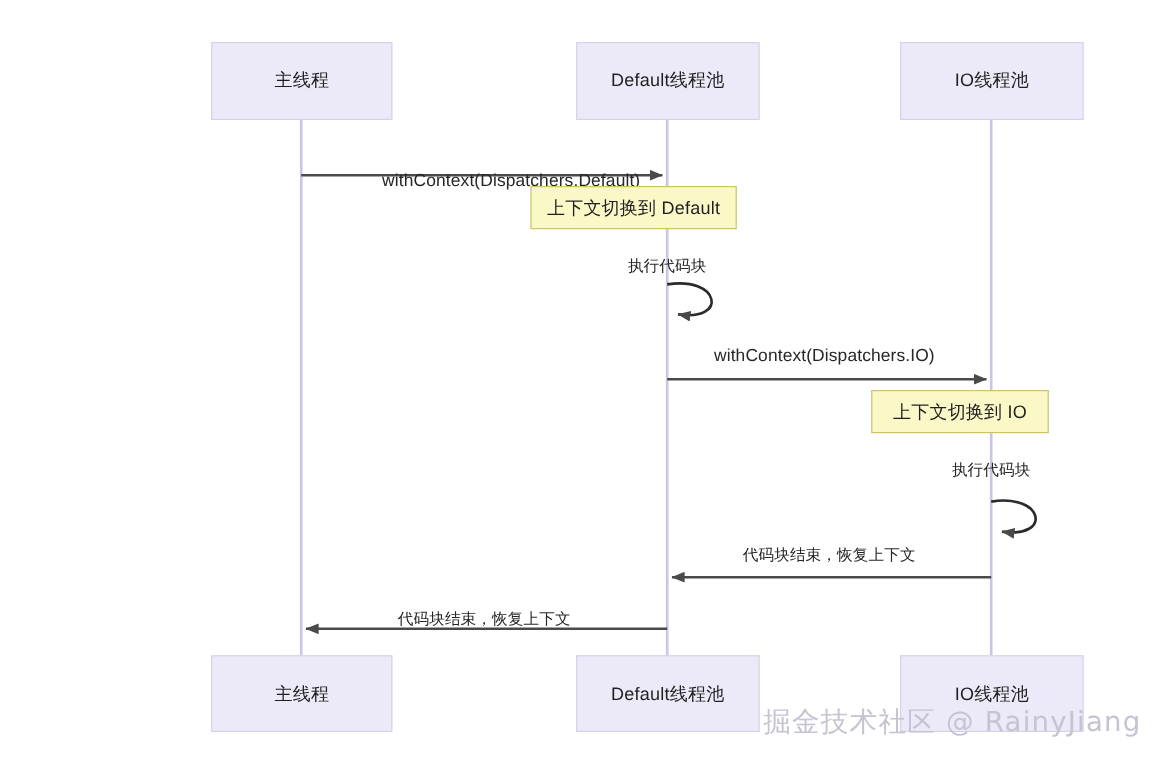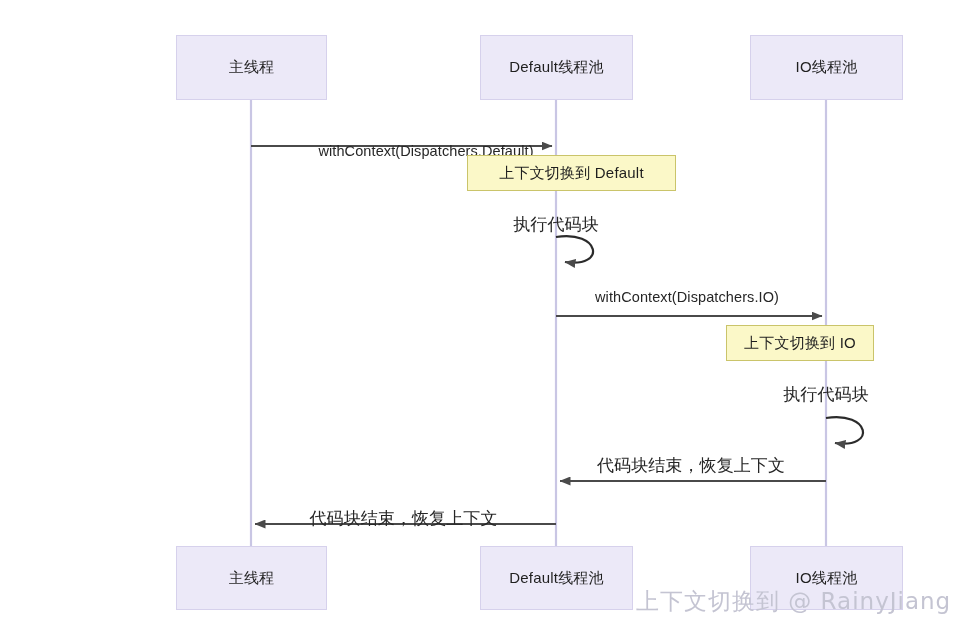--- a/index.html
+++ b/index.html
@@ -52,21 +52,21 @@
   }
   .msg-label {
     position: absolute;
     color: #262626;
     font-size: 14.5px;
     white-space: nowrap;
     text-align: center;
     letter-spacing: 0.1px;
   }
   .msg-label.cn {
-    font-size: 17px;
+    font-size: 13px;
   }
   .watermark {
     position: absolute;
     color: #c4c4d2;
     font-size: 23px;
     white-space: nowrap;
     letter-spacing: 1px;
     font-family: "DejaVu Sans", "Liberation Sans", sans-serif;
   }
 </style>
@@ -121,35 +121,35 @@
   <div class="msg-label cn" style="left:496px; top:213px; width:120px;">执行代码块</div>
 
   <div class="msg-label" style="left:556px; top:289px; width:262px;">withContext(Dispatchers.IO)</div>
 
   <div class="msg-label cn" style="left:766px; top:383px; width:120px;">执行代码块</div>
 
   <div class="msg-label cn" style="left:556px; top:454px; width:270px;">代码块结束，恢复上下文</div>
 
   <div class="msg-label cn" style="left:251px; top:507px; width:305px;">代码块结束，恢复上下文</div>
 
-  <div class="note-box" style="left:467px; top:155px; width:209px; height:36px;">
+  <div class="note-box" style="left:442px; top:155px; width:172px; height:36px;">
     <span>上下文切换到 Default</span>
   </div>
 
   <div class="note-box" style="left:726px; top:325px; width:148px; height:36px;">
     <span>上下文切换到 IO</span>
   </div>
 
   <div class="participant-box" style="left:176px; top:546px; width:151px; height:64px;">
     <span>主线程</span>
   </div>
 
   <div class="participant-box" style="left:480px; top:546px; width:153px; height:64px;">
     <span>Default线程池</span>
   </div>
 
   <div class="participant-box" style="left:750px; top:546px; width:153px; height:64px;">
     <span>IO线程池</span>
   </div>
 
-  <div class="watermark" style="left:636px; top:586px;">上下文切换到 @ RainyJiang</div>
+  <div class="watermark" style="left:636px; top:586px;">掘金技术社区 @ RainyJiang</div>
 
 </div>
 
 </body></html>

